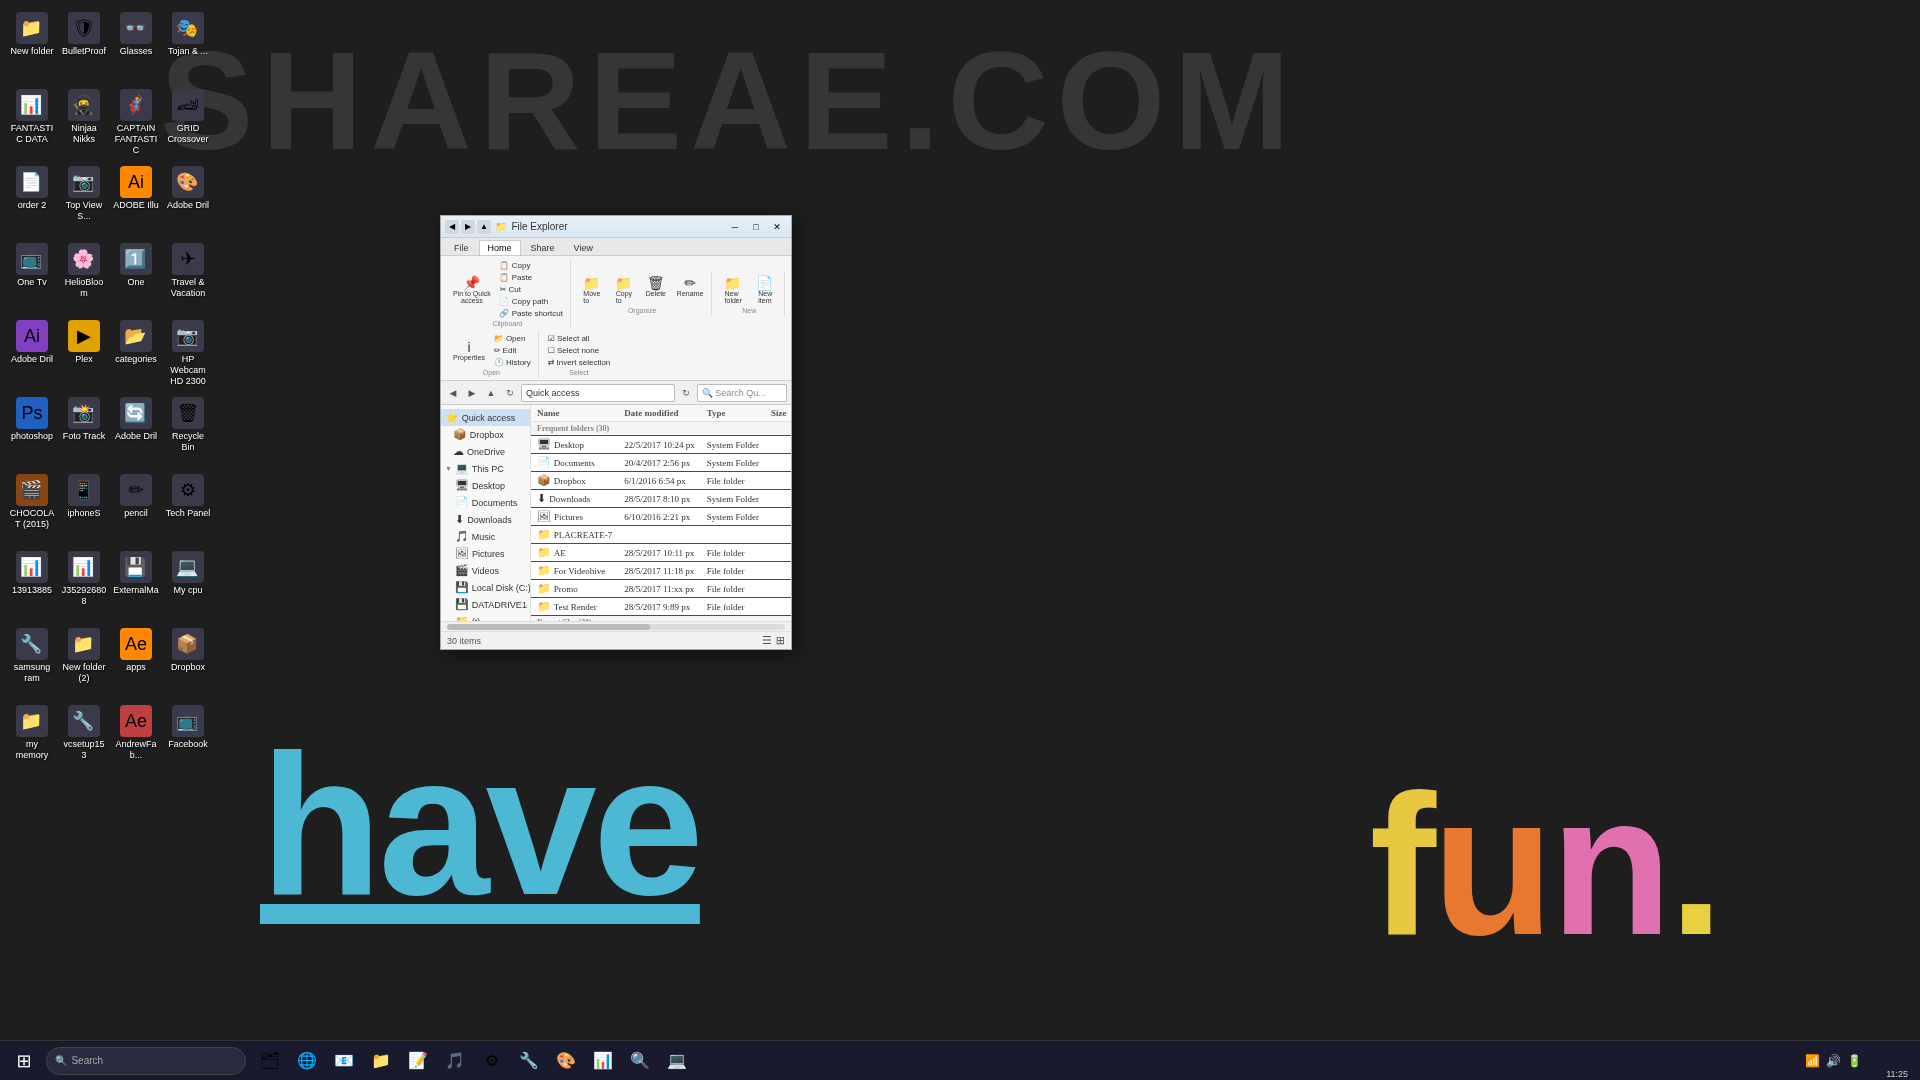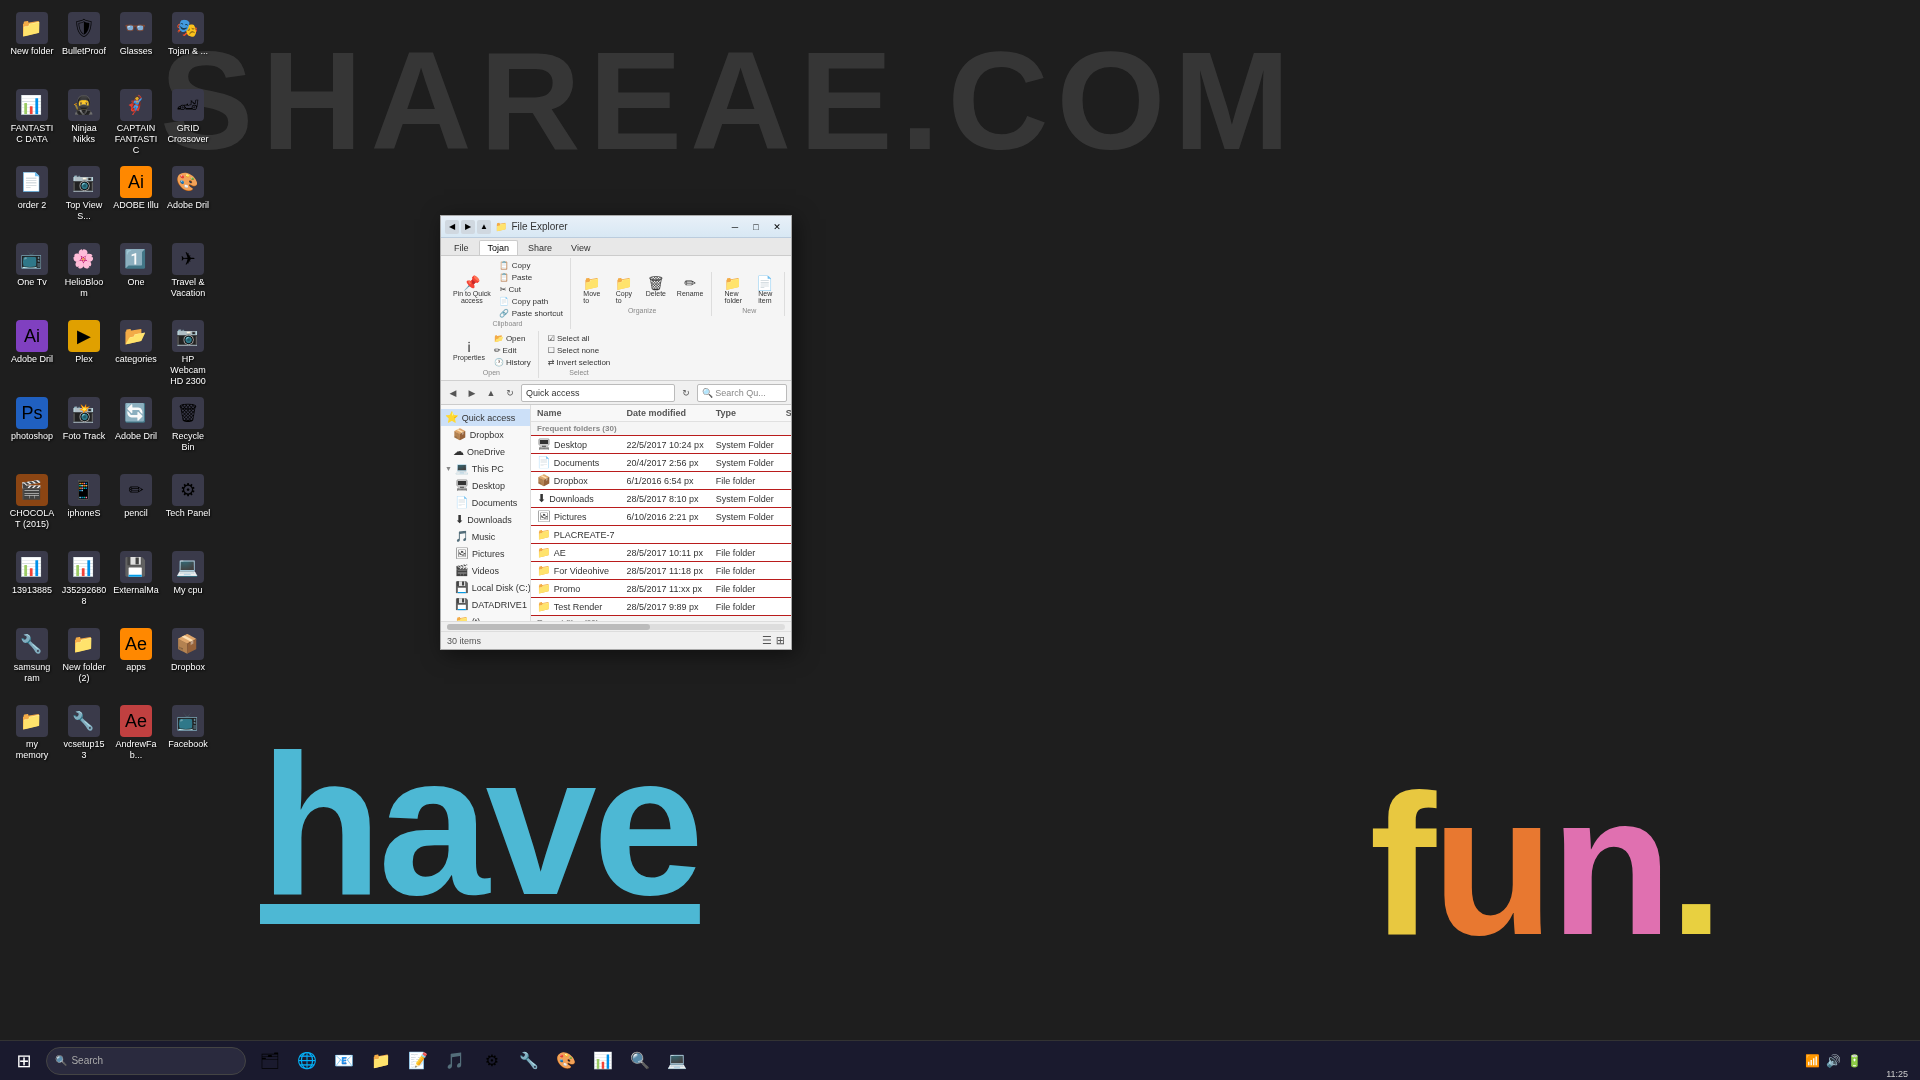--- a/index.html
+++ b/index.html
@@ -430,20 +430,21 @@
     .nav-item.selected { background: #cce0f8; }
 
     .nav-item .nav-icon { font-size: 11px; }
     .nav-item .expand { font-size: 7px; color: #888; }
 
     
     .content-pane {
       flex: 1;
       overflow-y: auto;
       background: #fff;
+      font-family: Liberation Serif, serif;
     }
 
     .content-table {
       width: 100%;
       border-collapse: collapse;
     }
 
     .content-table th {
       font-size: 9px;
       color: #555;
@@ -704,21 +705,21 @@
       <div class="title-bar-controls">
         <div class="title-btn">─</div>
         <div class="title-btn">□</div>
         <div class="title-btn close">✕</div>
       </div>
     </div>
 
     <div class="ribbon">
       <div class="ribbon-tabs">
         <div class="ribbon-tab">File</div>
-        <div class="ribbon-tab active">Tojan</div>
+        <div class="ribbon-tab active">Home</div>
         <div class="ribbon-tab">Share</div>
         <div class="ribbon-tab">View</div>
       </div>
       <div class="ribbon-content">
 
         <div class="ribbon-group">
           <div style="display:flex; gap:2px; align-items:center;">
             <div class="ribbon-btn">
               <span class="icon">📌</span>
               <span style="font-size:7px; text-align:center;">Pin to Quick<br>access</span>

